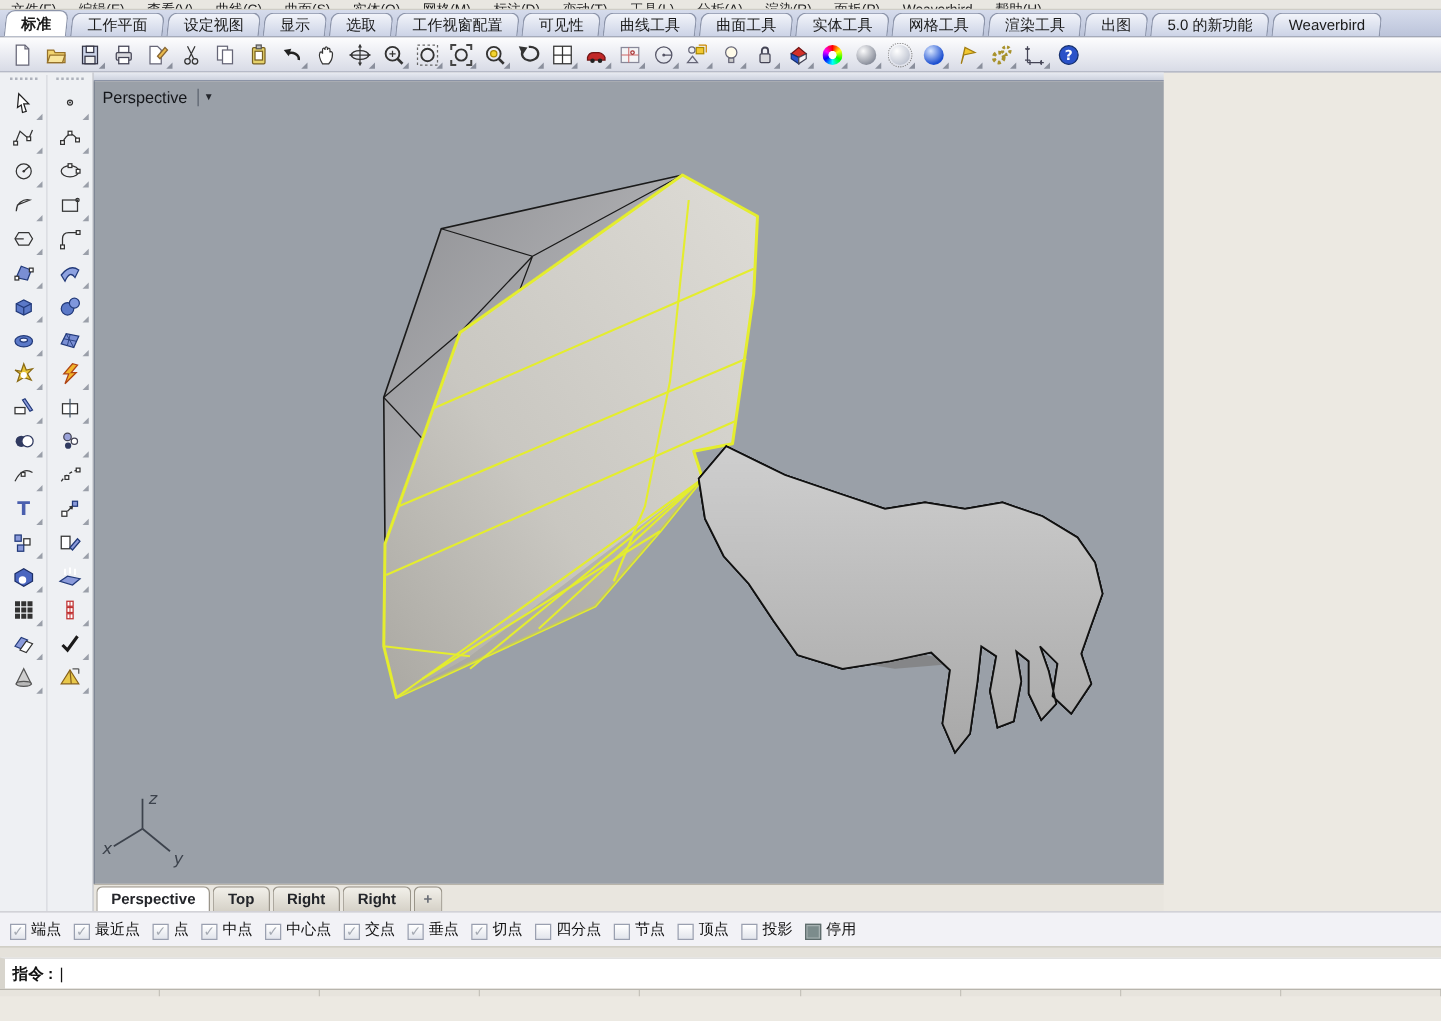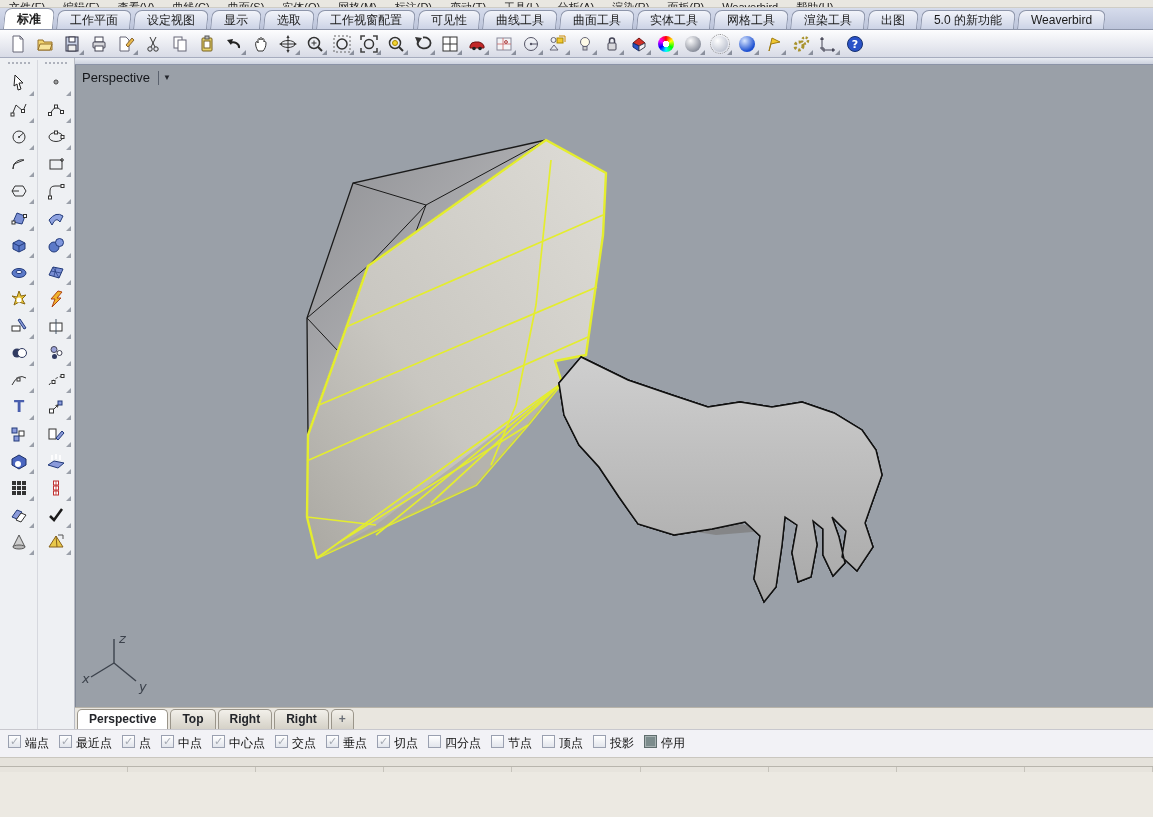--- a/index.html
+++ b/index.html
@@ -31,39 +31,39 @@
 
   
   .main { height:671px; display:flex; }
   .sidebar { width:75px; background:#eef0f3; border-right:1px solid #b9bcc4; display:flex; padding-top:2px; }
   .scol { width:37px; display:flex; flex-direction:column; align-items:center; }
   .scol + .scol { border-left:1px solid #d6d8de; }
   .grip { width:22px; height:4px; margin:2px 0 3px 0; border-top:2px dotted #aeb2bc; }
   .sbtn { width:30px; height:27px; display:flex; align-items:center; justify-content:center; position:relative; border-radius:3px; }
   .sbtn::after { content:""; position:absolute; right:0; bottom:0; border-left:5px solid transparent; border-bottom:5px solid #9a9fa9; }
 
-  .vpcol { width:1078px; display:flex; flex-direction:column; }
+  .vpcol { width:856px; display:flex; flex-direction:column; }
   .vpband { height:7px; background:linear-gradient(#e8ebf2,#cdd2de); border-bottom:1px solid #8b93a6; }
   .canvas { height:642px; background:#9aa0a8; position:relative; border-left:1px solid #7e8694; }
   .canvas svg.model { position:absolute; left:0; top:0; }
   .vplabel { position:absolute; left:6px; top:5px; display:flex; align-items:center; font-size:13px; color:#14161a; z-index:3; cursor:default; }
   .vplabel .txt { padding-right:8px; }
   .vplabel .sep { border-left:1px solid #5b626e; height:14px; margin-right:4px; }
   .vplabel .arr { font-size:8px; color:#23262c; }
 
   
   .vptabs { height:22px; background:#e9e6df; border-top:1px solid #b8b4aa; display:flex; align-items:flex-end; padding-left:2px; }
   .vptab { height:20px; line-height:19px; padding:0 11px; margin-right:2px; font-size:12px; color:#23252a;
            background:linear-gradient(#f2f0ea,#d5d1c7); border:1px solid #9a958a; border-bottom:none; border-radius:5px 5px 0 0;font-weight:bold; }
   .vptab[data-active="true"] { background:#ffffff; font-weight:bold; }
   .vptab.plus { padding:0 7px; color:#6a6e76; }
 
   
   .osnap { height:28px; background:#f2f2f6; border-top:1px solid #c8c8ce; display:flex; align-items:center; padding-left:8px; }
-  .os { display:flex; align-items:flex-start; margin-right:10px; cursor:default; }
+  .os { display:flex; align-items:flex-end; margin-right:10px; cursor:default; }
   .os .box { width:13px; height:13px; background:linear-gradient(#ffffff,#e2e5ec); border:1px solid #9aa0b0; margin-right:4px;
              display:flex; align-items:center; justify-content:center; font-size:11px; color:#a4a9b2; }
   .os .box[data-checked="true"]::before { content:"✓"; }
   .os .box[data-filled="true"] { background:#7c8c8c; border:1px solid #5f6d6d; box-shadow:inset 0 0 0 1px #a7b2b2; }
   .os .lbl { font-size:12px; color:#111; }
 
   
   .gap { height:9px; background:#e5e2db; border-top:1px solid #cac7bf; }
   .history { height:20px; background:#ffffff; border-top:1px solid #9aa0b0; border-left:4px solid #d8d5cd; padding:2px 6px; font-size:12px; color:#111; }
   .cmdline { height:25px; background:#ffffff; border-top:1px solid #d8d8d8; border-left:4px solid #d8d5cd; padding:4px 6px; font-size:12.5px; display:flex; align-items:center; }
@@ -686,20 +686,25 @@
         <span class="lbl">投影</span>
       </div>
     <div class="os">
         <span class="box" data-filled="true"></span>
         <span class="lbl">停用</span>
       </div>
   </div>
 
   <div class="gap"></div>
 
+  <div class="cmdline">
+    <span class="prompt">指令 :</span>
+    <span></span>
+    <span class="caret">|</span>
+  </div>
 
   <div class="sliver">
     <div></div>
       <div></div>
       <div></div>
       <div></div>
       <div></div>
       <div></div>
       <div></div>
       <div></div>

